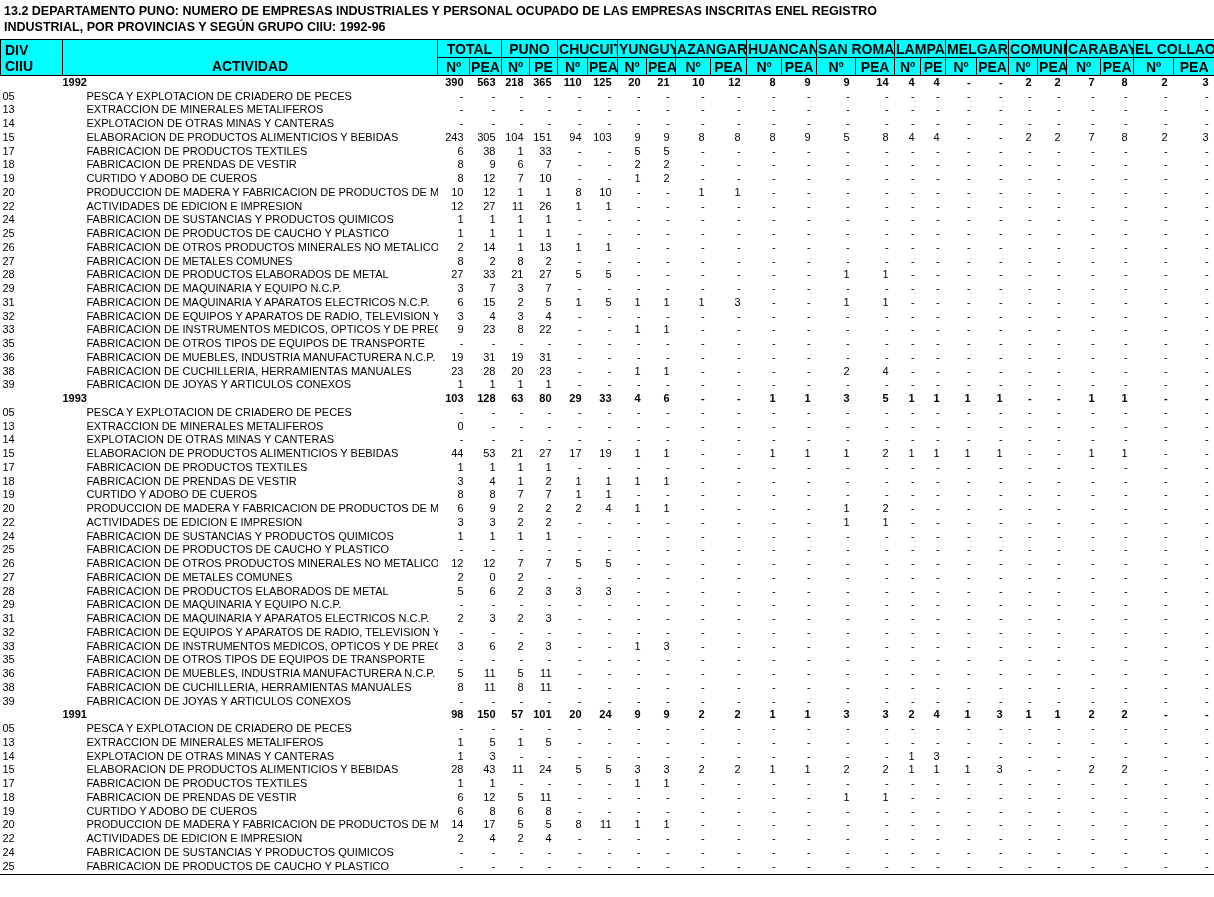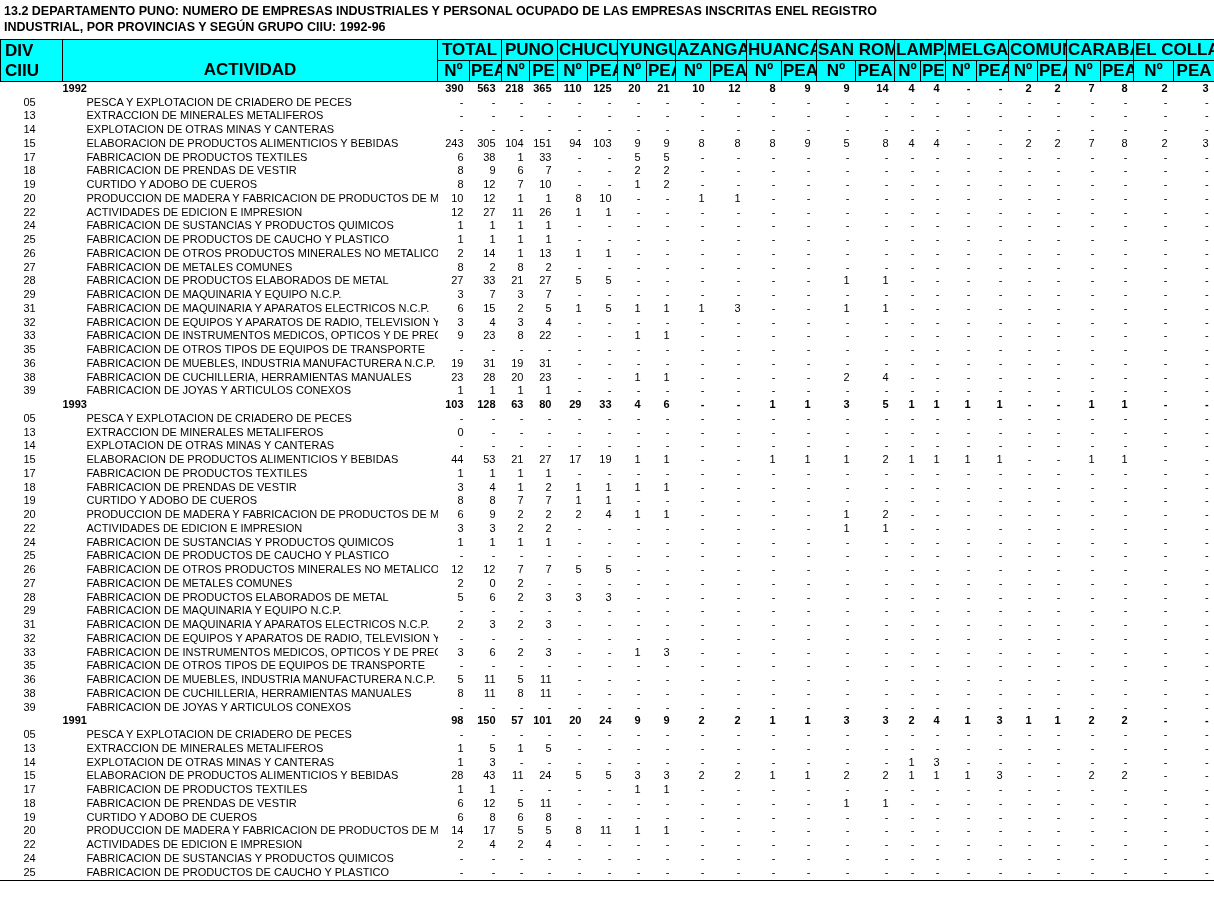--- a/index.html
+++ b/index.html
@@ -17,32 +17,32 @@
     white-space:nowrap;
   }
 
   table.data {
     border-collapse:collapse; table-layout:fixed;
     width:1214px; margin-top:4px;
   }
   thead th {
     background:#00ffff;
     border:1.5px solid #000;
-    font-size:17px; font-weight:700;
+    font-size:14px; font-weight:700;
     padding:0 1px; height:18px;
     overflow:hidden; white-space:nowrap;
   }
   th.div-ciiu { text-align:left; padding-left:4px; vertical-align:middle; }
   th.actividad { vertical-align:bottom; text-align:center; padding-bottom:1px;margin-top:40px; }
 
   tbody td {
     font-size:11px; height:13.75px; line-height:13.6px;
     padding:0; white-space:nowrap; overflow:hidden;
   }
-  td.code { padding-left:23px; }
+  td.code { padding-left:2px; }
   td.act  { padding-left:24px; }
   td.num  { text-align:right; padding-right:6px; }
   tr.year td { font-weight:700; }
   td.year-label { text-align:left; font-weight:700; }
 
   .table-end { width:1214px; border-top:1.5px solid #000; margin-top:1px; }
   .continua { text-align:right; font-size:11px; padding:1px 6px 0 0; }
 </style>
 </head>
 <body>

